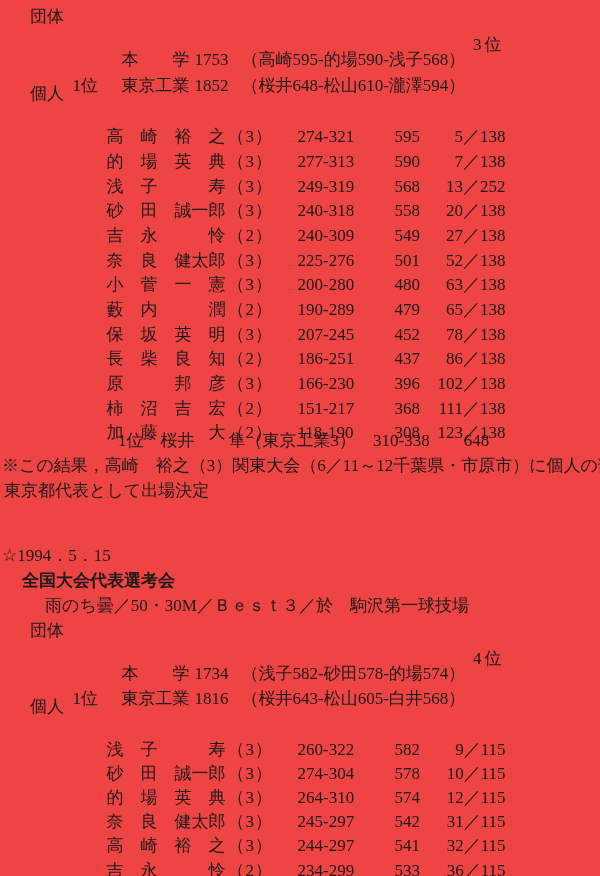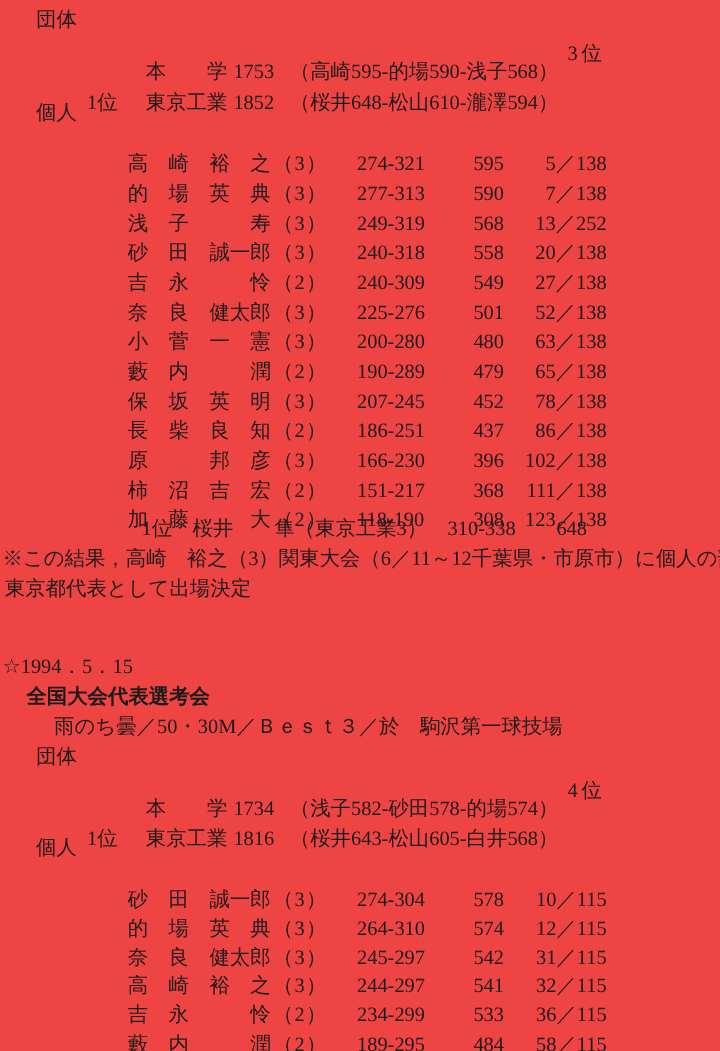--- a/index.html
+++ b/index.html
@@ -139,20 +139,23 @@
         <div class="team-row">
           <span class="t-place">1位</span><span class="t-name">東京工業</span><span class="t-score">1816</span><span class="t-detail">（桜井643-松山605-白井568）</span>
           <span class="t-rank"></span>
         </div>
       </div>
 
     <div class="line head">個人</div>
 
     <div>
 
+        <div class="ind-row">
+          <span class="i-name">浅　子　　　寿</span><span class="i-grade">（3）</span><span class="i-score">260-322</span><span class="i-total">582</span><span class="i-rank">9／115</span>
+        </div>
 
         <div class="ind-row">
           <span class="i-name">砂　田　誠一郎</span><span class="i-grade">（3）</span><span class="i-score">274-304</span><span class="i-total">578</span><span class="i-rank">10／115</span>
         </div>
 
         <div class="ind-row">
           <span class="i-name">的　場　英　典</span><span class="i-grade">（3）</span><span class="i-score">264-310</span><span class="i-total">574</span><span class="i-rank">12／115</span>
         </div>
 
         <div class="ind-row">

